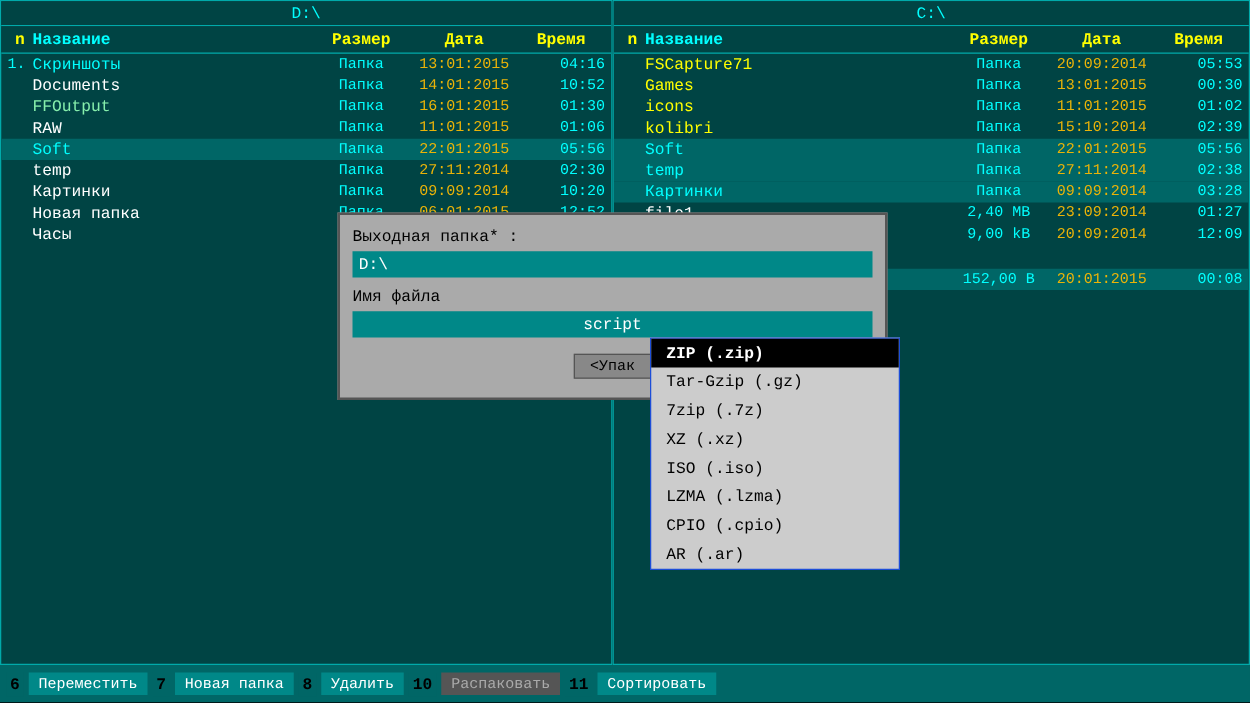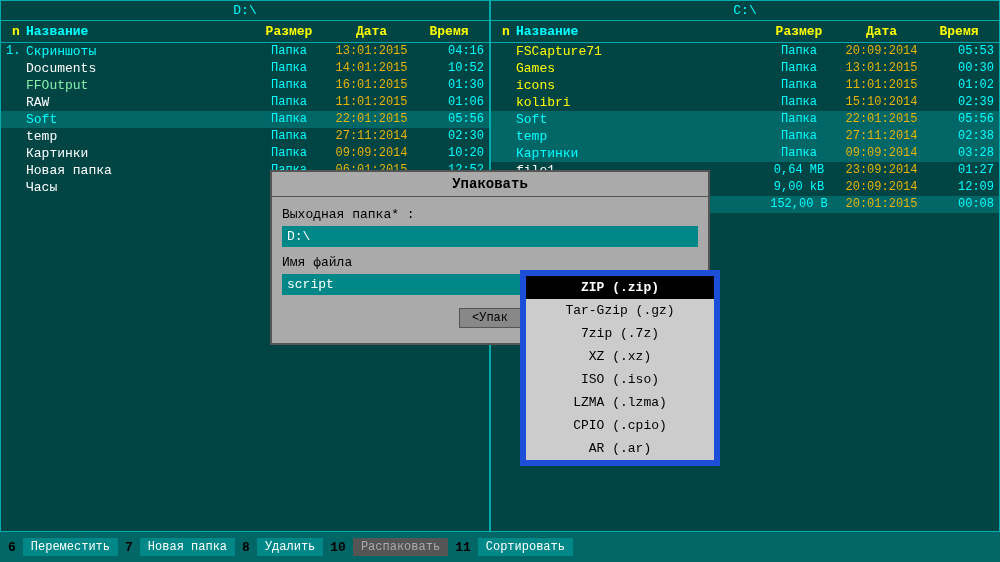--- a/index.html
+++ b/index.html
@@ -164,20 +164,21 @@
     .dialog-input2 {
       width: 100%;
       background: #008888;
       color: #ffffff;
       border: none;
       padding: 3px 5px;
       font-family: 'Courier New', monospace;
       font-size: 13px;
       outline: none;
       margin-bottom: 8px;
+      text-align: center;
     }
 
     .dialog-buttons {
       display: flex;
       justify-content: center;
       gap: 10px;
       padding: 5px 0;
     }
 
     .dialog-btn {
@@ -190,24 +191,23 @@
       cursor: pointer;
     }
 
     
     .dropdown-menu {
       position: absolute;
       top: 270px;
       left: 520px;
       width: 200px;
       background: #cccccc;
-      border: 6px solid #1d4ed8;
+      border: 1px solid #1d4ed8;
       z-index: 20;
       pointer-events: all;
-      text-align: center;
     }
 
     .dropdown-item {
       padding: 4px 12px;
       color: #000000;
       font-size: 13px;
       cursor: pointer;
     }
 
     .dropdown-item.active {
@@ -353,32 +353,32 @@
           <div class="file-row" style="background: rgb(0, 102, 102);">
       <span class="col-n"></span>
       <span class="col-name" style="color:#00ffff">Картинки</span>
       <span class="col-size">Папка</span>
       <span class="col-date">09:09:2014</span>
       <span class="col-time">03:28</span>
     </div>
           <div class="file-row">
       <span class="col-n"></span>
       <span class="col-name" style="color:#ffffff">file1</span>
-      <span class="col-size">0,64 MB</span>
+      <span class="col-size">2,40 MB</span>
       <span class="col-date">23:09:2014</span>
       <span class="col-time">01:27</span>
     </div>
           <div class="file-row">
       <span class="col-n"></span>
       <span class="col-name" style="color:#ffffff">file2</span>
       <span class="col-size">9,00 kB</span>
       <span class="col-date">20:09:2014</span>
       <span class="col-time">12:09</span>
     </div>
-          <div class="file-row" style="background: rgb(0, 102, 102);">
+          <div class="file-row" style="background: rgb(0, 102, 102); margin-top: 19px;">
       <span class="col-n"></span>
       <span class="col-name" style="color:#00ffff">file4</span>
       <span class="col-size">152,00 B</span>
       <span class="col-date">20:01:2015</span>
       <span class="col-time">00:08</span>
     </div>
         </div>
     </div>
 
   </div>
@@ -391,21 +391,20 @@
       <span class="btn-number" style="color: rgb(0, 0, 0); font-weight: bold; padding: 2px 3px;">8</span>
       <button style="background: rgb(0, 136, 136); color: rgb(255, 255, 255); border: none; padding: 2px 8px; font-family: &quot;Courier New&quot;, monospace; font-size: 12px; cursor: pointer;">Удалить</button>
       <span class="btn-number" style="color: rgb(0, 0, 0); font-weight: bold; padding: 2px 3px;">10</span>
       <button style="background: rgb(85, 85, 85); color: rgb(170, 170, 170); border: none; padding: 2px 8px; font-family: &quot;Courier New&quot;, monospace; font-size: 12px; cursor: default;">Распаковать</button>
       <span class="btn-number" style="color: rgb(0, 0, 0); font-weight: bold; padding: 2px 3px;">11</span>
       <button style="background: rgb(0, 136, 136); color: rgb(255, 255, 255); border: none; padding: 2px 8px; font-family: &quot;Courier New&quot;, monospace; font-size: 12px; cursor: pointer;">Сортировать</button>
     </div>
 </div>
 
 <div class="pack-dialog">
-  <div class="dialog-title">Упаковать</div>
   <div class="dialog-body">
     <div class="dialog-label">Выходная папка* :</div>
     <input class="dialog-input" value="D:\" style="">
     <div class="dialog-label2">Имя файла</div>
     <input class="dialog-input2" value="script" style="">
     <div class="dialog-buttons">
       <button class="dialog-btn">&lt;Упак</button>
     </div>
   </div>
 </div>

